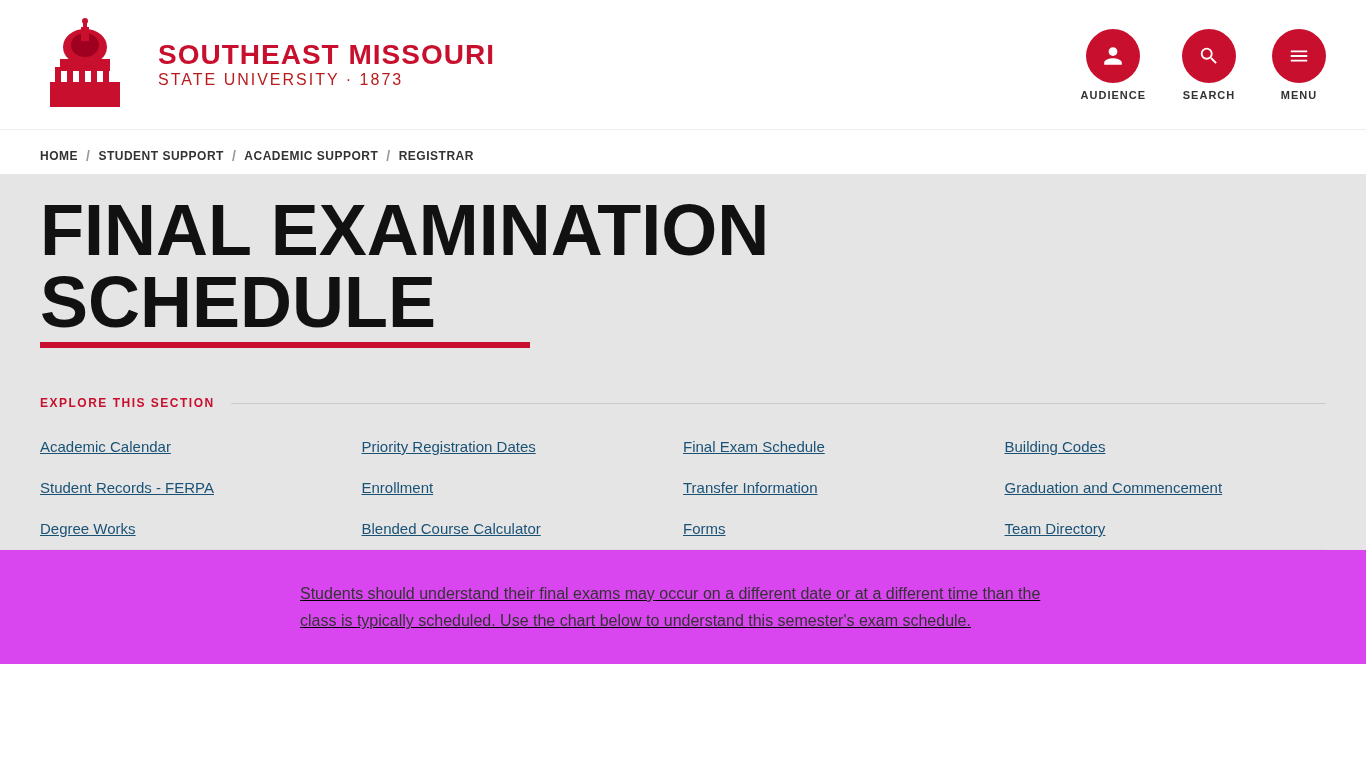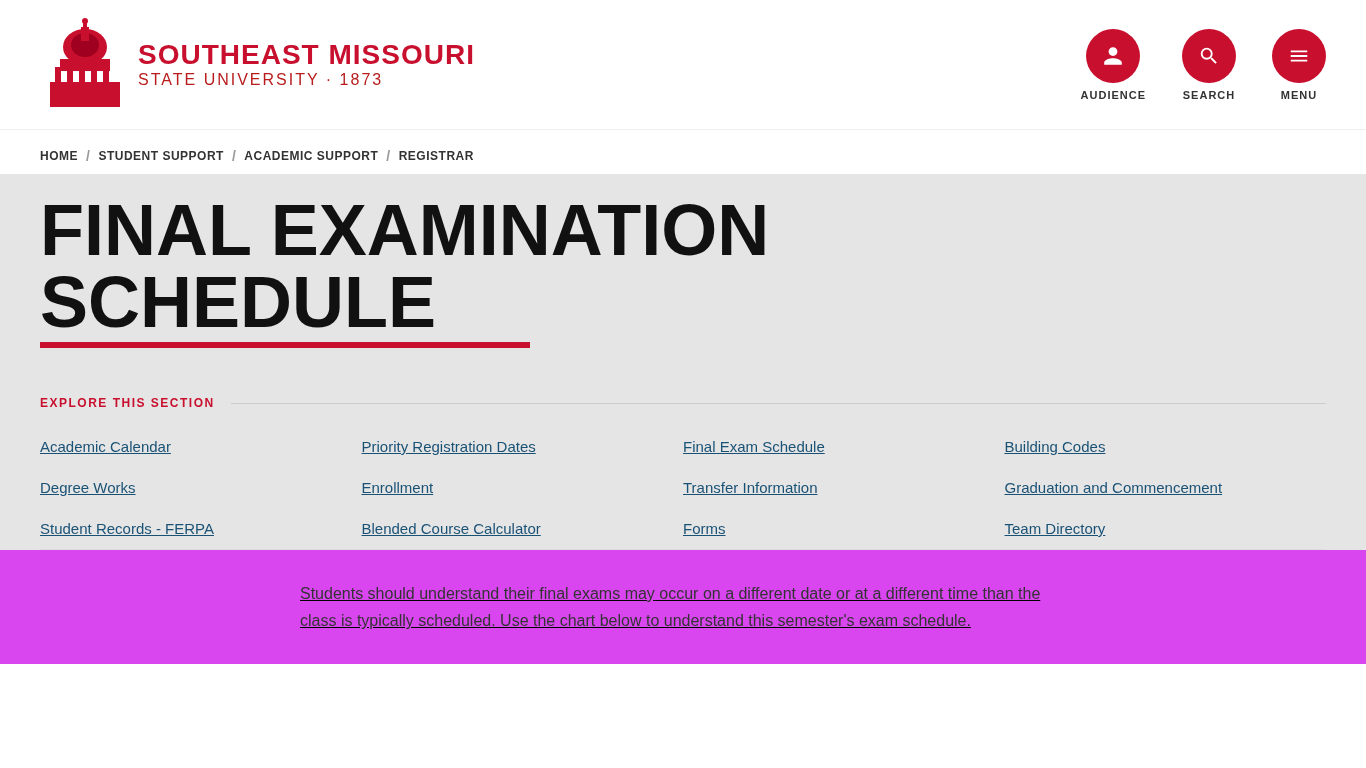--- a/index.html
+++ b/index.html
@@ -12,21 +12,21 @@
       justify-content: space-between;
       padding: 10px 40px;
       background: #fff;
       border-bottom: 1px solid #eee;
       min-height: 130px;
     }
 
     .logo-area {
       display: flex;
       align-items: center;
-      gap: 8px;
+      gap: 28px;
     }
 
     .logo-icon {
       width: 90px;
       height: 95px;
     }
 
     .logo-text {
       display: flex;
       flex-direction: column;
@@ -293,22 +293,22 @@
 <section class="explore-section">
   <div class="explore-header">
     <span class="explore-label">EXPLORE THIS SECTION</span>
     <div class="explore-line"></div>
   </div>
 
   <div class="nav-links-grid">
 
     <div class="nav-col">
       <a class="nav-link" href="#">Academic Calendar</a>
+      <a class="nav-link" href="#">Student Records - FERPA</a>
       <a class="nav-link" href="#">Degree Works</a>
-      <a class="nav-link" href="#">Student Records - FERPA</a>
     </div>
 
     <div class="nav-col">
       <a class="nav-link" href="#">Priority Registration Dates</a>
       <a class="nav-link" href="#">Enrollment</a>
       <a class="nav-link" href="#">Blended Course Calculator</a>
     </div>
 
     <div class="nav-col">
       <a class="nav-link" href="#">Final Exam Schedule</a>

